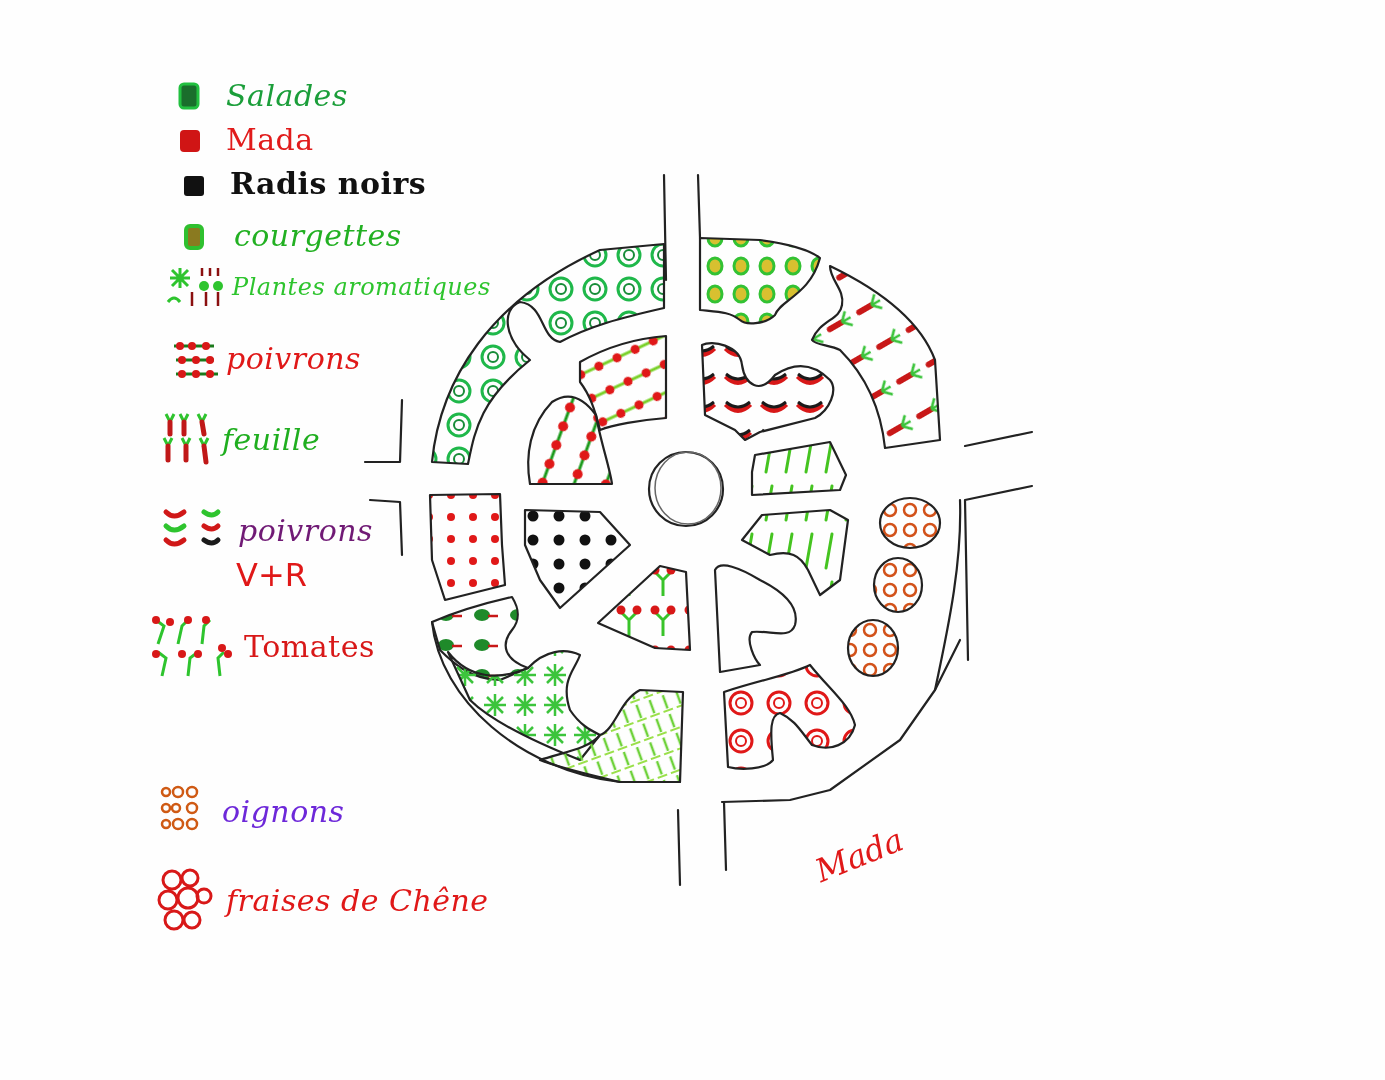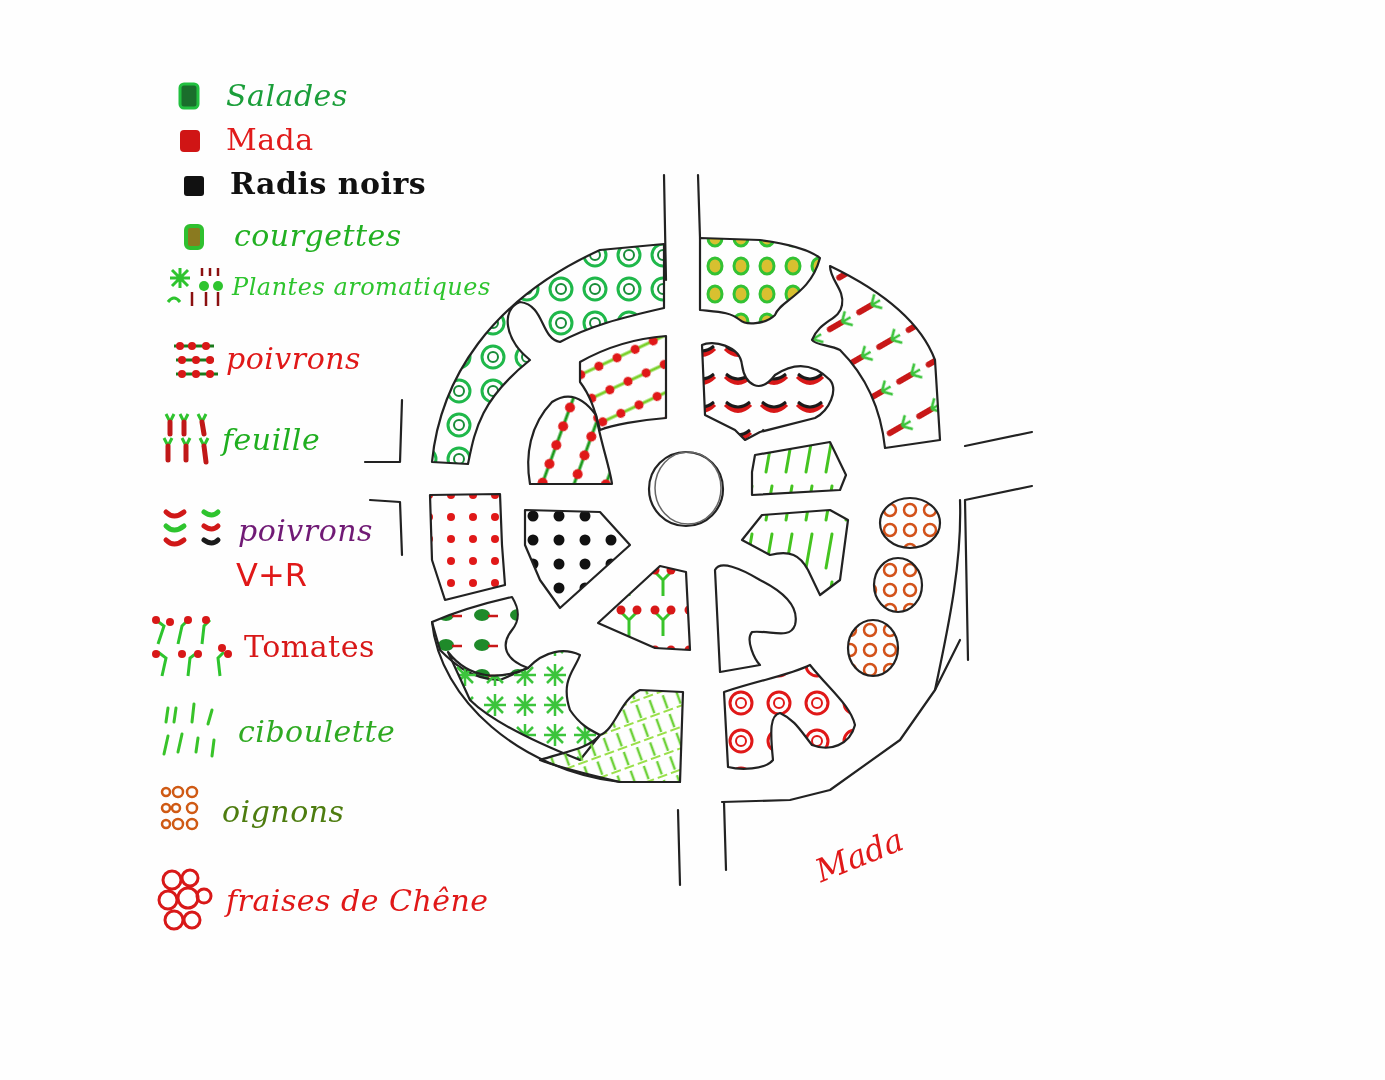--- a/index.html
+++ b/index.html
@@ -137,50 +137,35 @@
           <circle cx="58" cy="6" r="4"></circle>
         <circle cx="8" cy="40" r="4"></circle>
           <circle cx="34" cy="40" r="4"></circle>
           <circle cx="50" cy="40" r="4"></circle>
           <circle cx="80" cy="40" r="4"></circle>
           <circle cx="74" cy="34" r="4"></circle>
         </g>
     </svg>
     <span class="lab" style="color:#d81818;font-style:normal">Tomates</span>
   </div>
-  <div class="leg" style="left:160px;top:690px">
-    <svg width="78" height="64">
-      <g stroke="#39c32a" stroke-width="3" stroke-linecap="round">
-        <line x1="8" y1="8" x2="6" y2="22"></line>
-          <line x1="16" y1="8" x2="14" y2="22"></line>
-          <line x1="34" y1="4" x2="32" y2="22"></line>
-          <line x1="52" y1="10" x2="48" y2="24"></line>
-        <line x1="8" y1="36" x2="4" y2="54"></line>
-          <line x1="22" y1="34" x2="18" y2="52"></line>
-          <line x1="38" y1="38" x2="36" y2="52"></line>
-          <line x1="54" y1="40" x2="52" y2="56"></line>
-      </g>
-    </svg>
-    <span class="lab" style="color:#2faa22">ciboulette</span>
-  </div>
   <div class="leg" style="left:158px;top:774px">
     <svg width="64" height="56">
       <g fill="none" stroke="#cf5a14" stroke-width="2.5">
         <circle cx="8" cy="8" r="4"></circle>
           <circle cx="20" cy="8" r="5"></circle>
           <circle cx="34" cy="8" r="5"></circle>
         <circle cx="8" cy="24" r="4"></circle>
           <circle cx="18" cy="24" r="4"></circle>
           <circle cx="34" cy="24" r="5"></circle>
         <circle cx="8" cy="40" r="4"></circle>
           <circle cx="20" cy="40" r="5"></circle>
           <circle cx="34" cy="40" r="5"></circle>
       </g>
     </svg>
-    <span class="lab" style="color:#4d7c0f">oignons</span>
+    <span class="lab" style="color:#6d28d9">oignons</span>
   </div>
   <div class="leg" style="left:154px;top:856px">
     <svg width="72" height="70">
       <g fill="none" stroke="#d81818" stroke-width="3">
         <circle cx="18" cy="14" r="9"></circle>
           <circle cx="36" cy="12" r="8"></circle>
           <circle cx="14" cy="34" r="9"></circle>
           <circle cx="34" cy="32" r="10"></circle>
         <circle cx="50" cy="30" r="7"></circle>
           <circle cx="20" cy="54" r="9"></circle>

